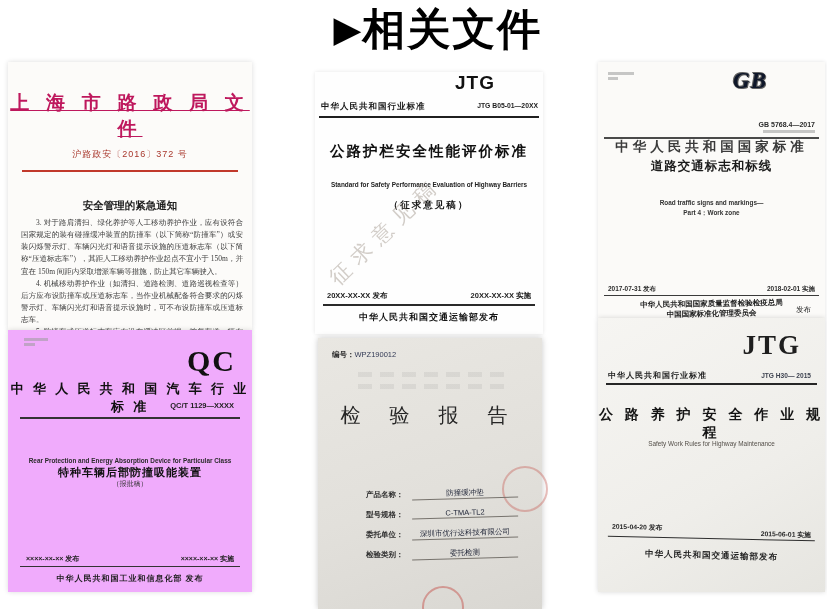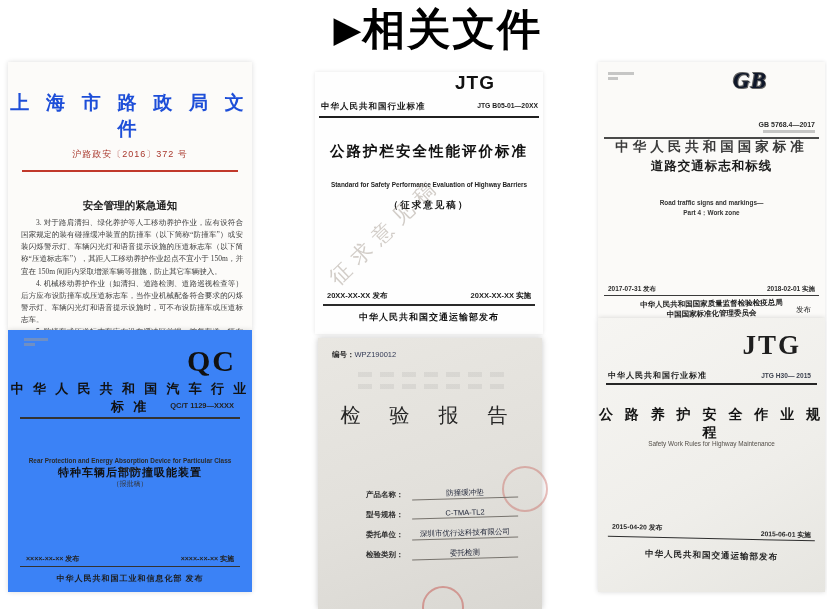--- a/index.html
+++ b/index.html
@@ -20,31 +20,31 @@
   .slide-title .text{font-size:43px;letter-spacing:2px;}
 
   
   .doc{position:absolute;background:#fdfdfc;box-shadow:0 0 5px rgba(0,0,0,.14);}
   .doc *{position:absolute;}
   .center{left:0;right:0;text-align:center;}
 
   
   #docA{left:8px;top:62px;width:244px;height:268px;background:#fcfbf9;}
   #docA .agency{top:28px;font-family:"Liberation Serif",serif;font-weight:bold;
-    font-size:19px;letter-spacing:6px;color:#1d4ed8;}
+    font-size:19px;letter-spacing:6px;color:#be185d;text-decoration:underline;}
   #docA .docnum{top:86px;font-size:9px;color:#a8372c;letter-spacing:1px;}
   #docA .redline{top:108px;left:14px;right:14px;height:2px;background:#c1392c;}
   #docA .subj1{top:122px;font-weight:bold;font-size:10.5px;color:#1d1d1d;}
   #docA .subj2{top:137px;font-weight:bold;font-size:10.5px;color:#1d1d1d;}
   #docA .body{top:155px;left:13px;right:9px;font-size:7.5px;line-height:1.62;
     color:#3c3c3c;text-align:justify;font-family:"Liberation Serif",serif;}
   #docA .body p{position:static;margin:0;text-indent:2em;}
 
   
-  #docB{left:8px;top:330px;width:244px;height:262px;background:#3b82f6;}
+  #docB{left:8px;top:330px;width:244px;height:262px;background:#f0abfc;}
   .smudge{background:#9a9a9a;opacity:.55;}
   #docB .qc-logo{right:16px;top:16px;font-family:"Liberation Serif",serif;
     font-weight:bold;font-size:30px;letter-spacing:2px;color:#111;line-height:1;}
   #docB .stype{top:50px;font-weight:bold;font-size:13px;letter-spacing:3px;color:#111;
     font-family:"Liberation Serif",serif;}
   #docB .snum{right:18px;top:71px;font-size:7.5px;font-weight:bold;color:#222;}
   #docB .line1{top:87px;left:12px;right:12px;height:1.5px;background:#333;}
   #docB .title{top:106px;font-weight:bold;font-size:11px;color:#111;letter-spacing:1px;margin-top:29px;}
   #docB .en1{top:127px;font-size:6.4px;font-weight:bold;color:#2b2b2b;}
   #docB .en2{top:136px;font-size:6.4px;font-weight:bold;color:#2b2b2b;}

